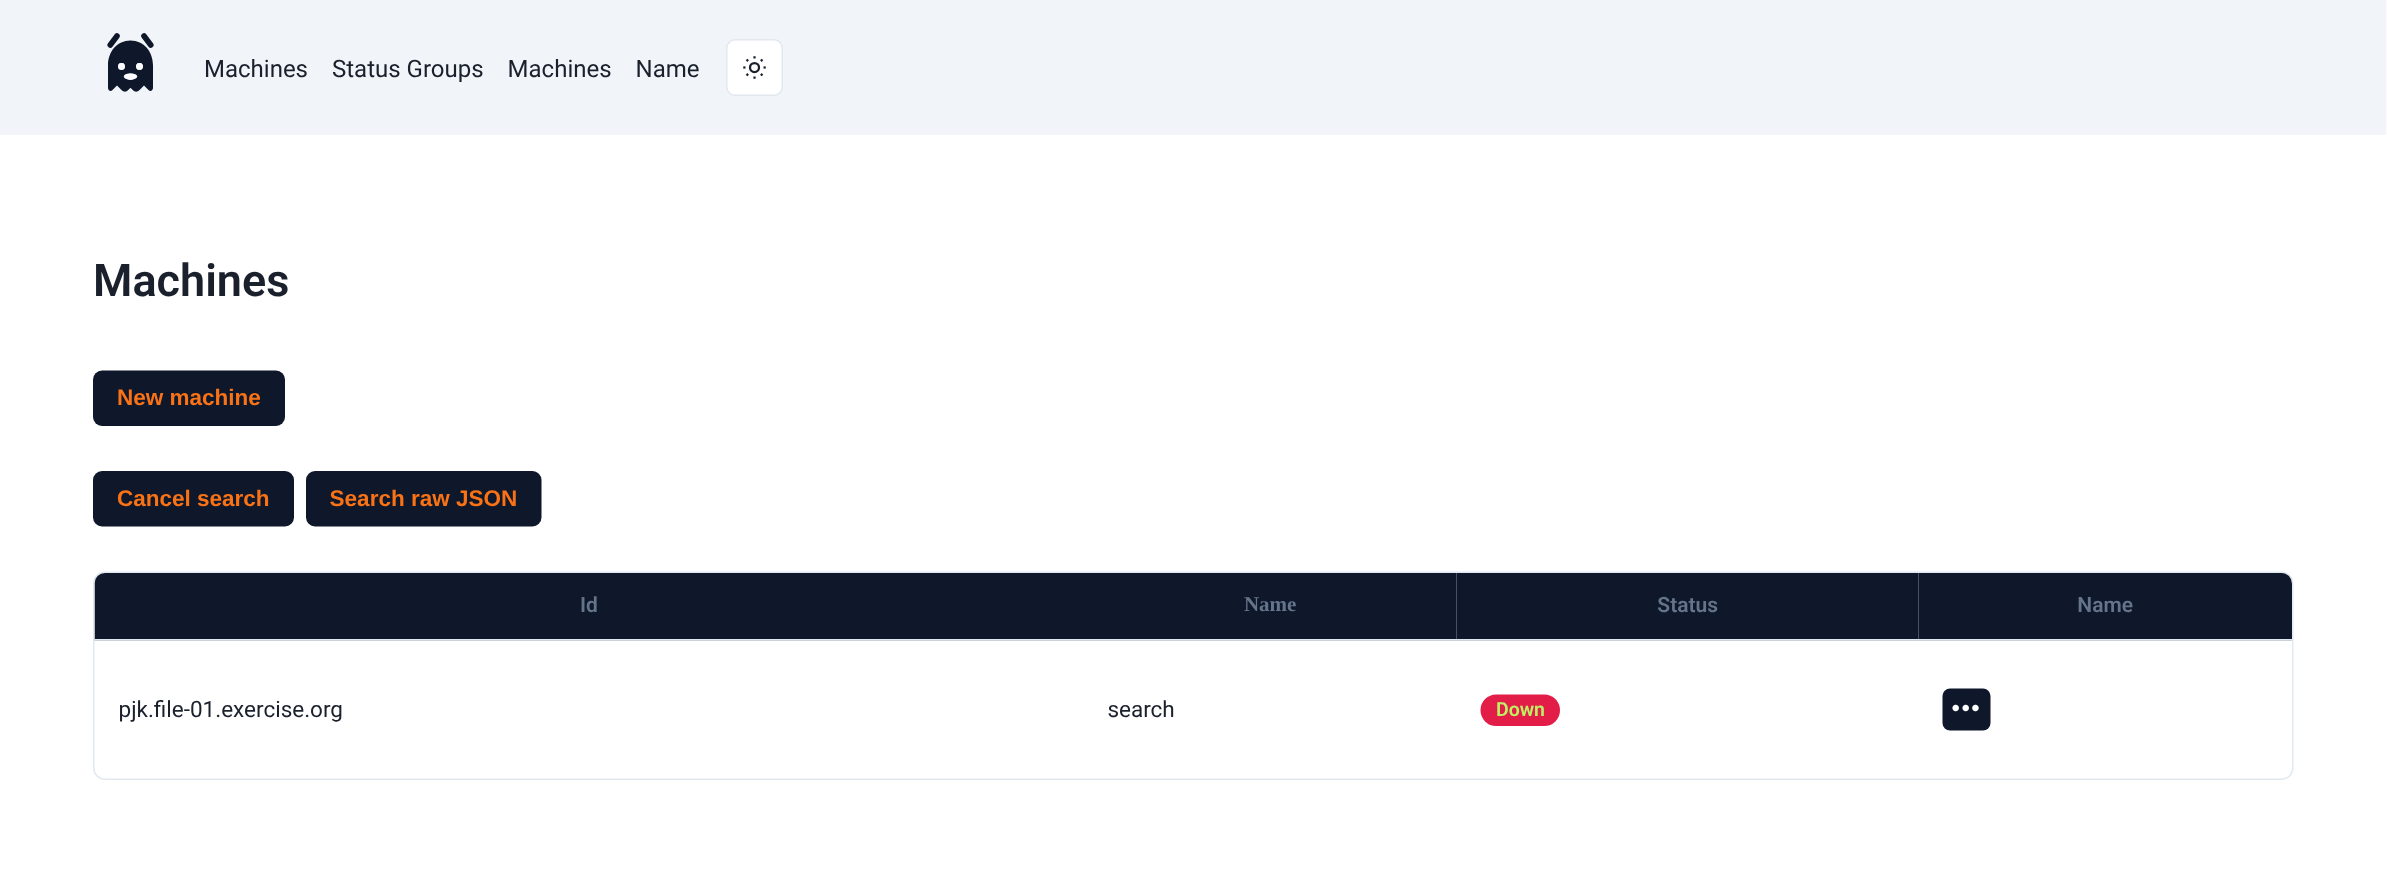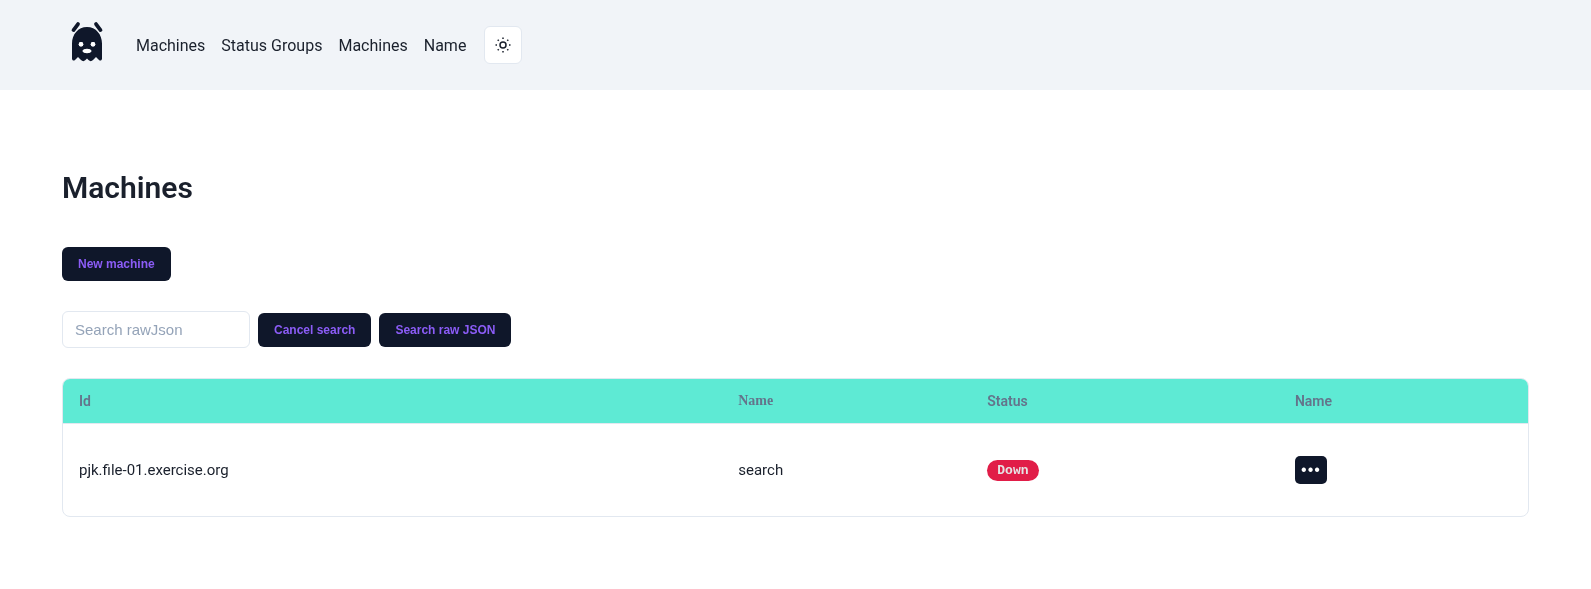--- a/index.html
+++ b/index.html
@@ -53,25 +53,25 @@
       padding: 80px 62px 40px 62px;
     }
     .page-title {
       font-size: 30px;
       font-weight: 600;
       color: #1a202c;
       margin-bottom: 42px;
     }
     .btn-primary {
       background: #0f172a;
-      color: #8b5cf6;
+      color: #f97316;
       border: none;
       padding: 10px 16px;
       border-radius: 6px;
-      font-size: 12px;
+      font-size: 15px;
       font-weight: 600;
       cursor: pointer;
     }
     .search-row {
       display: flex;
       gap: 8px;
       margin-top: 30px;
       margin-bottom: 30px;
       align-items: center;
     }
@@ -89,42 +89,41 @@
     .table-wrapper {
       border: 1px solid #e2e8f0;
       border-radius: 8px;
       overflow: hidden;
     }
     table {
       width: 100%;
       border-collapse: collapse;
     }
     thead th {
-      text-align: left;
+      text-align: center;
       padding: 14px 16px;
       font-size: 14px;
       font-weight: 600;
       color: #64748b;
       border-bottom: 1px solid #e2e8f0;
-      background: #5eead4;
+      background: #0f172a;
     }
     tbody td {
       padding: 32px 16px;
       font-size: 15px;
       color: #1a202c;
     }
     .badge-down {
       background: #e11d48;
-      color: #e5e5e5;
+      color: #bef264;
       padding: 3px 10px;
       border-radius: 999px;
       font-size: 13px;
       font-weight: 600;
       display: inline-block;
-      font-family: Liberation Mono, monospace;
     }
     .more-btn {
       background: #0f172a;
       color: #ffffff;
       border: none;
       width: 32px;
       height: 28px;
       border-radius: 5px;
       cursor: pointer;
       display: flex;
@@ -172,21 +171,20 @@
     </button>
   </nav>
 </header>
 
 <main class="content">
   <h1 class="page-title">Machines</h1>
 
   <button class="btn-primary">New machine</button>
 
   <div class="search-row">
-    <input type="text" class="search-input" placeholder="Search rawJson" style="">
     <button class="btn-primary">Cancel search</button>
     <button class="btn-primary">Search raw JSON</button>
   </div>
 
   <div class="table-wrapper">
     <table>
       <thead>
         <tr>
           <th class="col-id">Id</th>
           <th class="col-name">Name</th>

